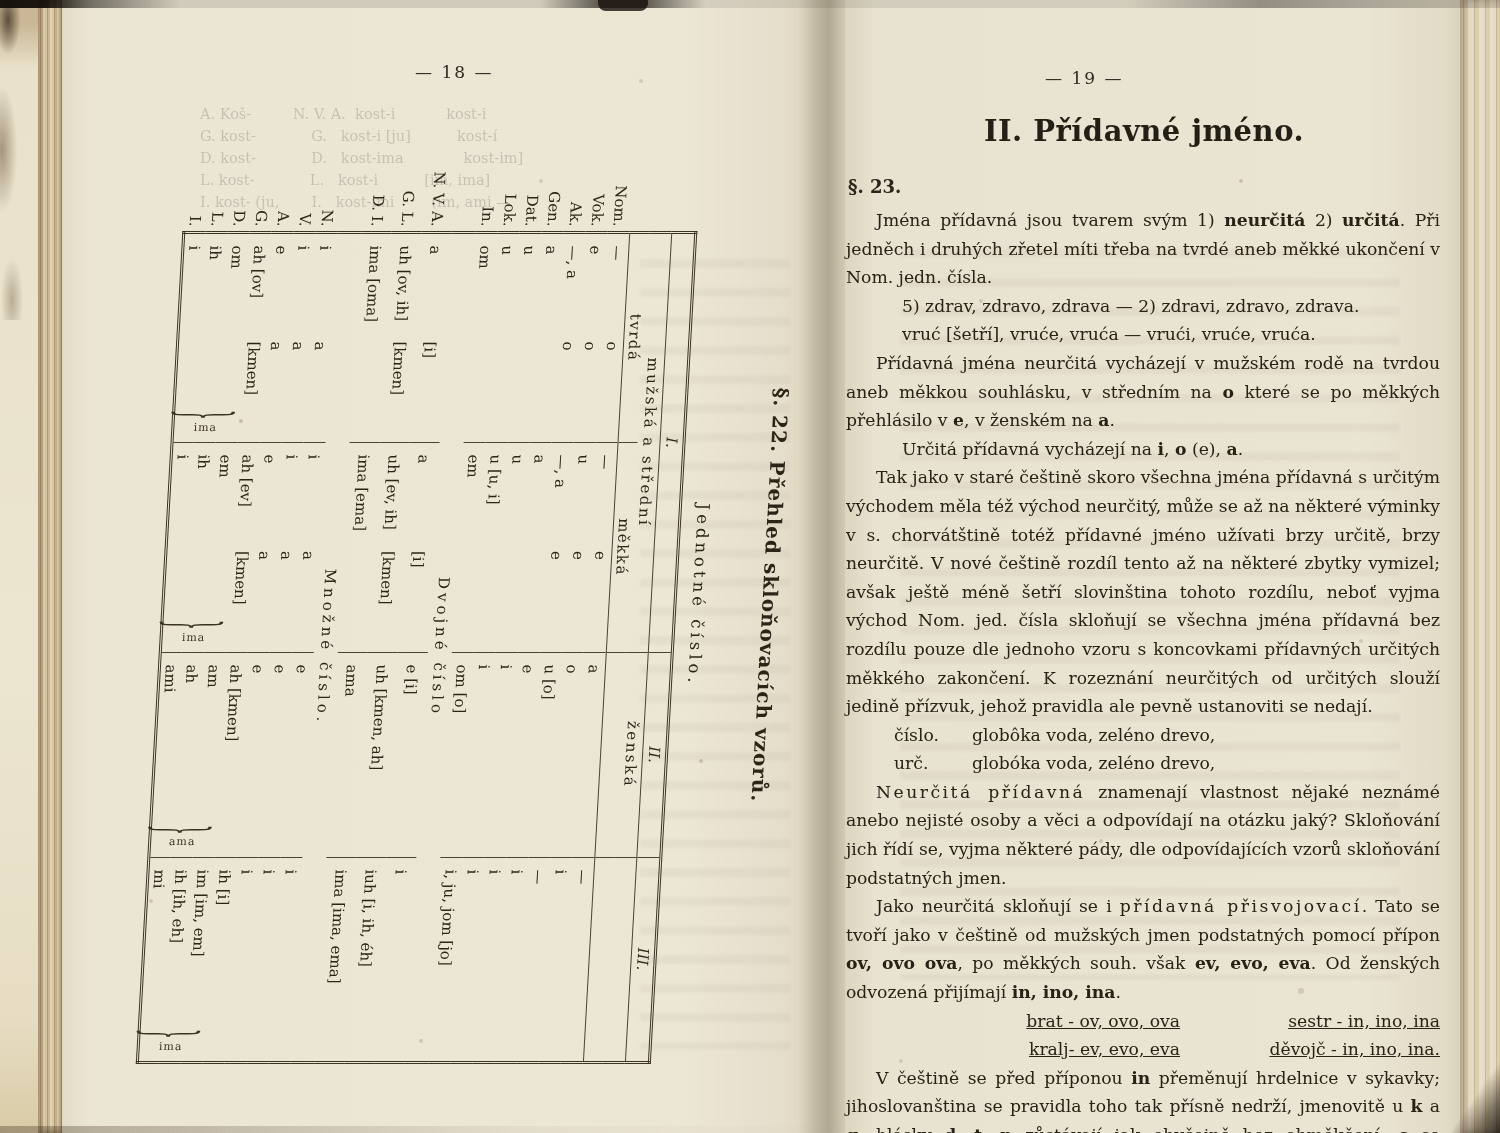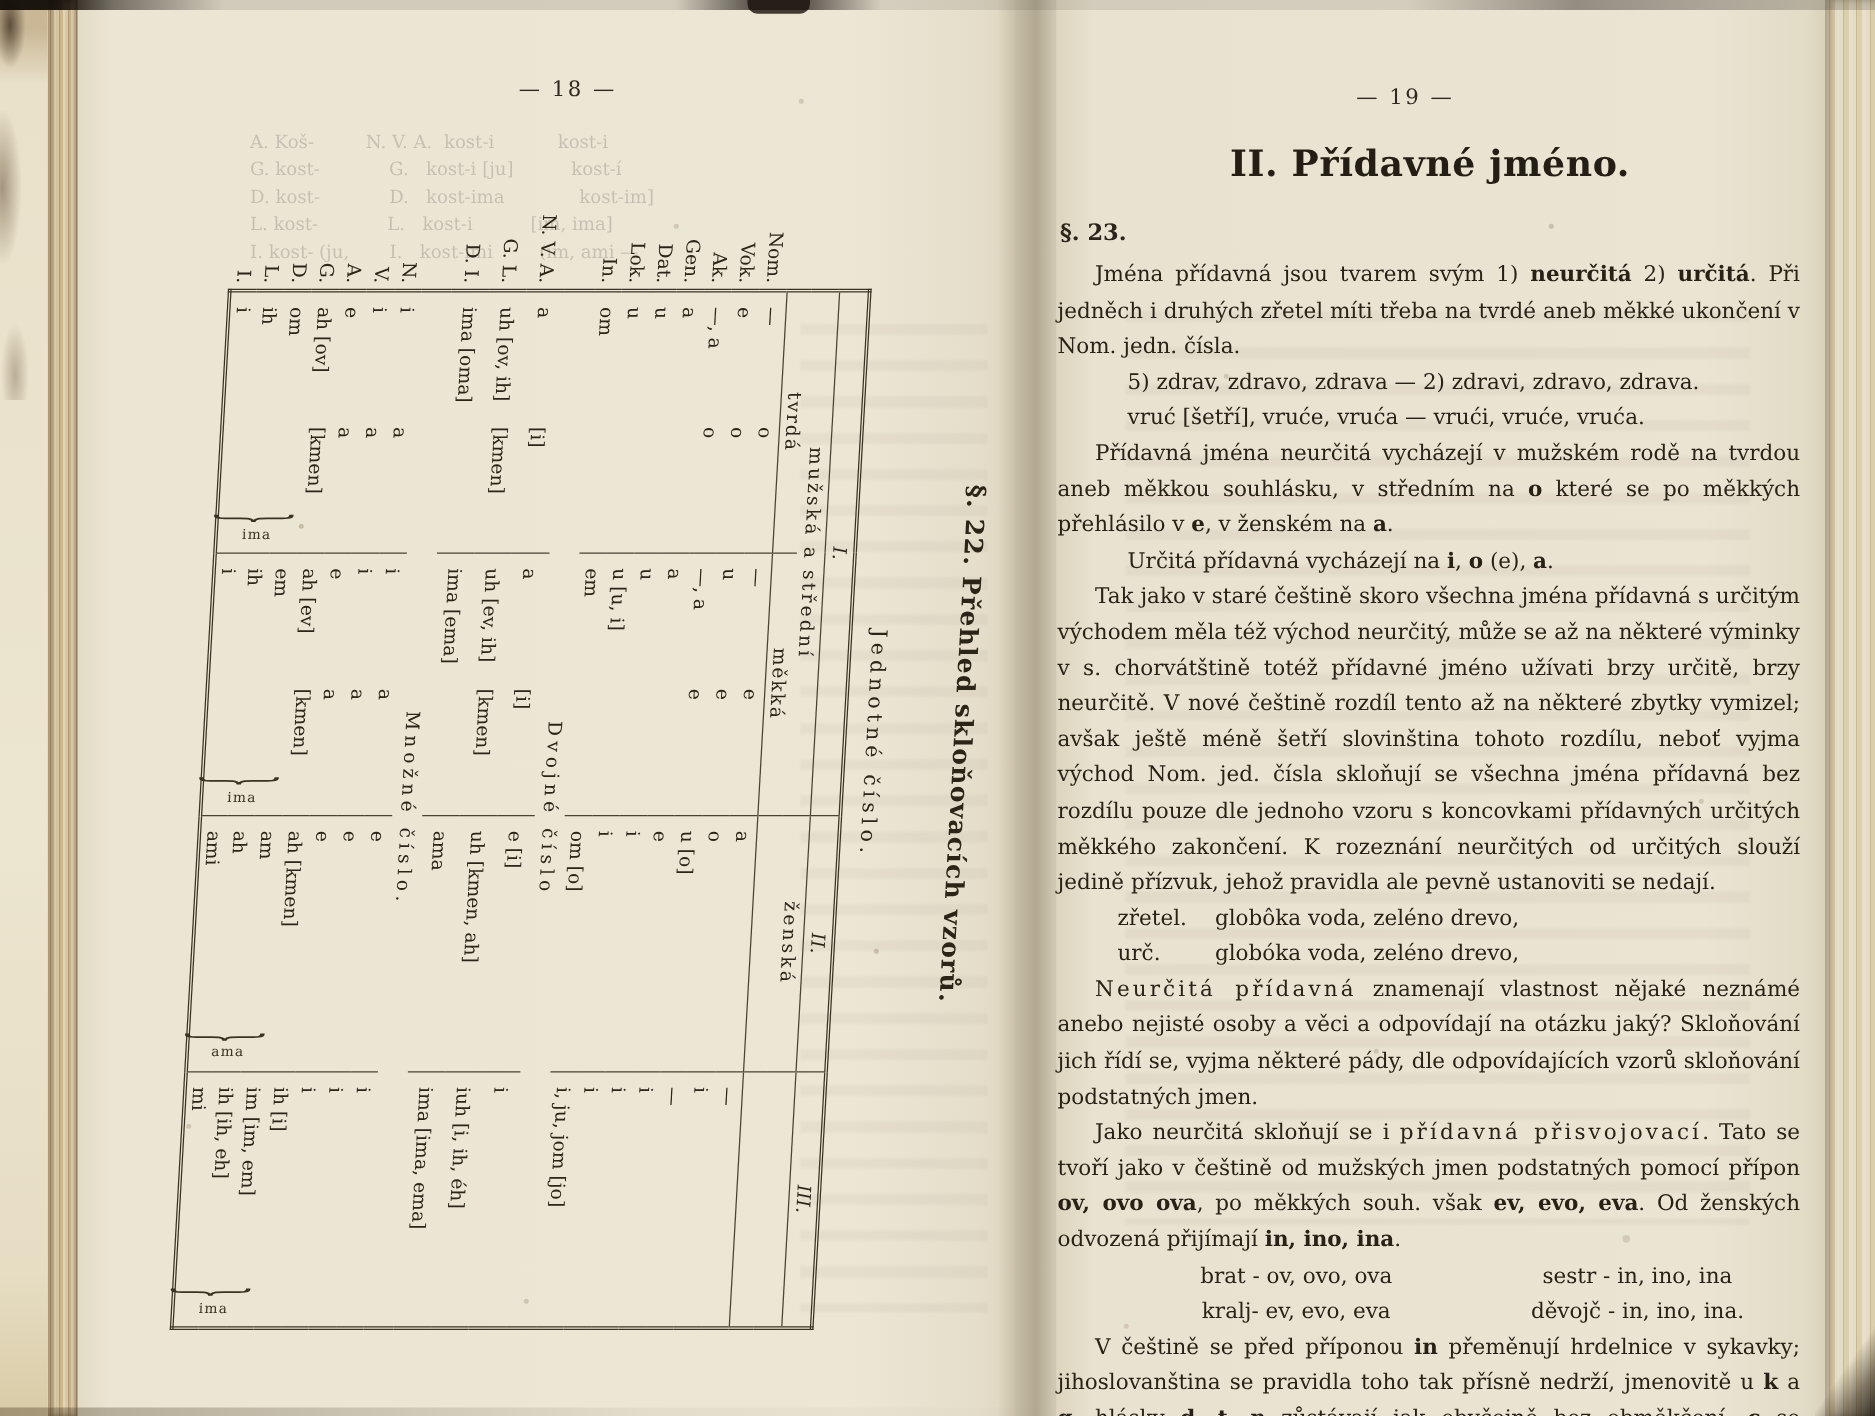--- a/index.html
+++ b/index.html
@@ -39,31 +39,31 @@
     box-shadow:240px 420px 0 1px rgba(110,85,55,.28),150px 900px 0 1px rgba(110,85,55,.22),
     540px 180px 0 1px rgba(110,85,55,.2),700px 760px 0 1px rgba(110,85,55,.25),
     980px 300px 0 1px rgba(110,85,55,.2),1240px 180px 0 1px rgba(110,85,55,.25),
     1100px 840px 0 1px rgba(110,85,55,.22),1360px 640px 0 1px rgba(110,85,55,.2),
     420px 1040px 0 1px rgba(110,85,55,.22),900px 1060px 0 1px rgba(110,85,55,.18),
     1300px 990px 0 2px rgba(110,85,55,.18),640px 80px 0 1px rgba(110,85,55,.2);}
   .ghost{opacity:.05;filter:blur(1px);
     background:repeating-linear-gradient(180deg,transparent 0 9px,#6a6050 9px 18px,transparent 18px 29px);}
   
   .pageno{font-size:17px;letter-spacing:2px;color:#2e2820;}
-  #rp-no{left:1085px;top:68px;}
+  #rp-no{left:1045px;top:68px;}
   #rp-title{left:848px;top:114px;width:592px;text-align:center;
     font-size:29px;font-weight:bold;letter-spacing:.5px;color:#241f15;}
   #rp-sec{left:848px;top:176px;width:592px;font-size:18px;font-weight:bold;}
   #rp-text{left:846px;top:206px;width:594px;font-size:17.2px;line-height:28.6px;text-align:justify;color:#282216;}
   #rp-text p{margin:0;}
   .ind{text-indent:30px;}
   .ex{padding-left:56px;text-align:left;}
   .sp{letter-spacing:2.5px;}
   .gloss{display:grid;grid-template-columns:78px auto;padding-left:48px;text-align:left;}
-  .pairgrid{display:grid;grid-template-columns:286px auto;padding-left:48px;text-align:center;}
+  .pairgrid{display:grid;grid-template-columns:286px auto;padding-left:48px;text-align:right;text-decoration:underline;}
   
   #lp-no{left:415px;top:62px;}
   #lp-faint{left:200px;top:103px;width:580px;font-size:14.5px;line-height:22px;
     white-space:pre;opacity:.16;filter:blur(.5px);color:#000000;}
   #tbl-wrap{left:-12px;top:275px;width:960px;height:640px;
     transform:skewX(-3.2deg) rotate(90deg);transform-origin:50% 50%;color:#2b2518;}
   #tbl-title{margin:6px 0 0 0;text-align:center;font-size:20px;font-weight:bold;letter-spacing:1px;}
   #tbl-sub{margin:50px 0 0 0;text-align:center;font-size:16.5px;letter-spacing:4px;}
   table.decl{border-collapse:collapse;table-layout:fixed;margin:12px 0 0 33px;width:914px;}
   table.decl td{padding:0 4px;font-size:15px;vertical-align:middle;overflow:visible;}
@@ -419,21 +419,21 @@
 <div class="abs" id="rp-title">II. Přídavné jméno.</div>
 <div class="abs" id="rp-sec">§. 23.</div>
 <div class="abs" id="rp-text">
     <p class="ind">Jména přídavná jsou tvarem svým 1) <b>neurčitá</b> 2) <b>určitá</b>. Při jedněch i druhých zřetel míti třeba na tvrdé aneb měkké ukončení v Nom. jedn. čísla.</p>
     <p class="ex">5) zdrav, zdravo, zdrava — 2) zdravi, zdravo, zdrava.</p>
     <p class="ex">vruć [šetří], vruće, vruća — vrući, vruće, vruća.</p>
     <p class="ind">Přídavná jména neurčitá vycházejí v mužském rodě na tvrdou aneb měkkou souhlásku, v středním na <b>o</b> které se po měkkých přehlásilo v <b>e</b>, v ženském na <b>a</b>.</p>
     <p class="ex">Určitá přídavná vycházejí na <b>i</b>, <b>o</b> (e), <b>a</b>.</p>
     <p class="ind">Tak jako v staré češtině skoro všechna jména přídavná s určitým východem měla též východ neurčitý, může se až na některé výminky v s. chorvátštině totéž přídavné jméno užívati brzy určitě, brzy neurčitě. V nové češtině rozdíl tento až na některé zbytky vymizel; avšak ještě méně šetří slovinština tohoto rozdílu, neboť vyjma východ Nom. jed. čísla skloňují se všechna jména přídavná bez rozdílu pouze dle jednoho vzoru s koncovkami přídavných určitých měkkého zakončení. K rozeznání neurčitých od určitých slouží jedině přízvuk, jehož pravidla ale pevně ustanoviti se nedají.</p>
     <div class="gloss">
-      <span>zřetel.</span>
+      <span>číslo.</span>
       <span>globôka voda, zeléno drevo,</span>
     </div>
     <div class="gloss">
       <span>urč.</span>
       <span>globóka voda, zeléno drevo,</span>
     </div>
     <p class="ind"><span class="sp">Neurčitá přídavná</span> znamenají vlastnost nějaké neznámé anebo nejisté osoby a věci a odpovídají na otázku jaký? Skloňování jich řídí se, vyjma některé pády, dle odpovídajících vzorů skloňování podstatných jmen.</p>
     <p class="ind">Jako neurčitá skloňují se i <span class="sp">přídavná přisvojovací</span>. Tato se tvoří jako v češtině od mužských jmen podstatných pomocí přípon <b>ov, ovo ova</b>, po měkkých souh. však <b>ev, evo, eva</b>. Od ženských odvozená přijímají <b>in, ino, ina</b>.</p>
     <div class="pairgrid">
       <span>brat - ov, ovo, ova</span>

